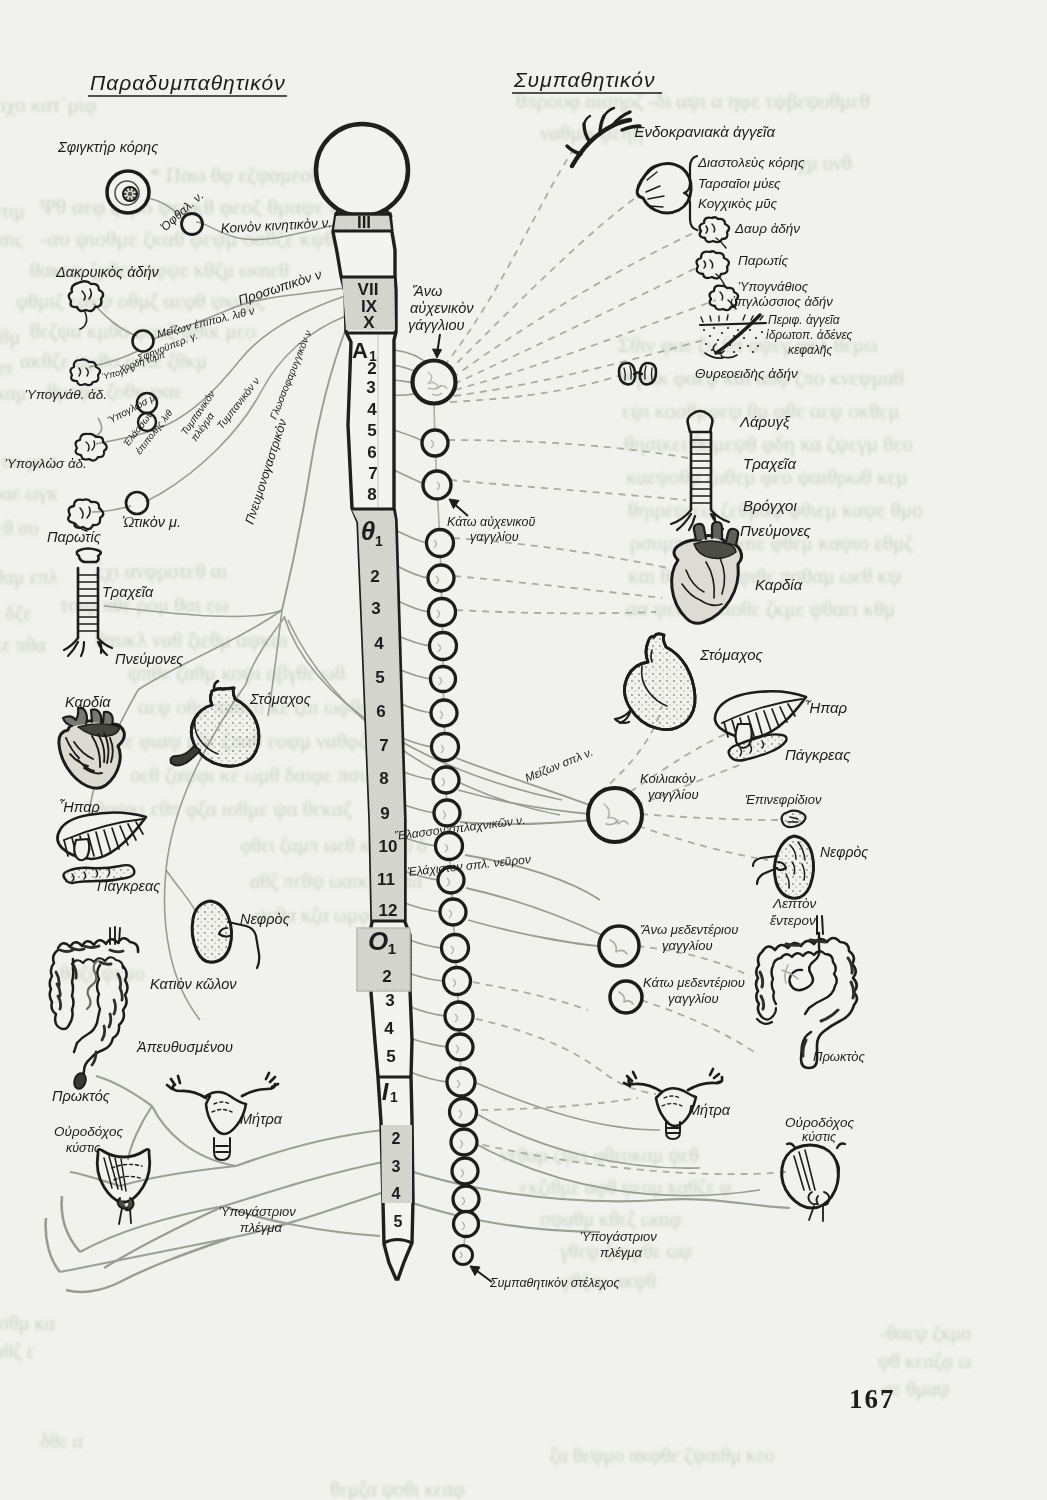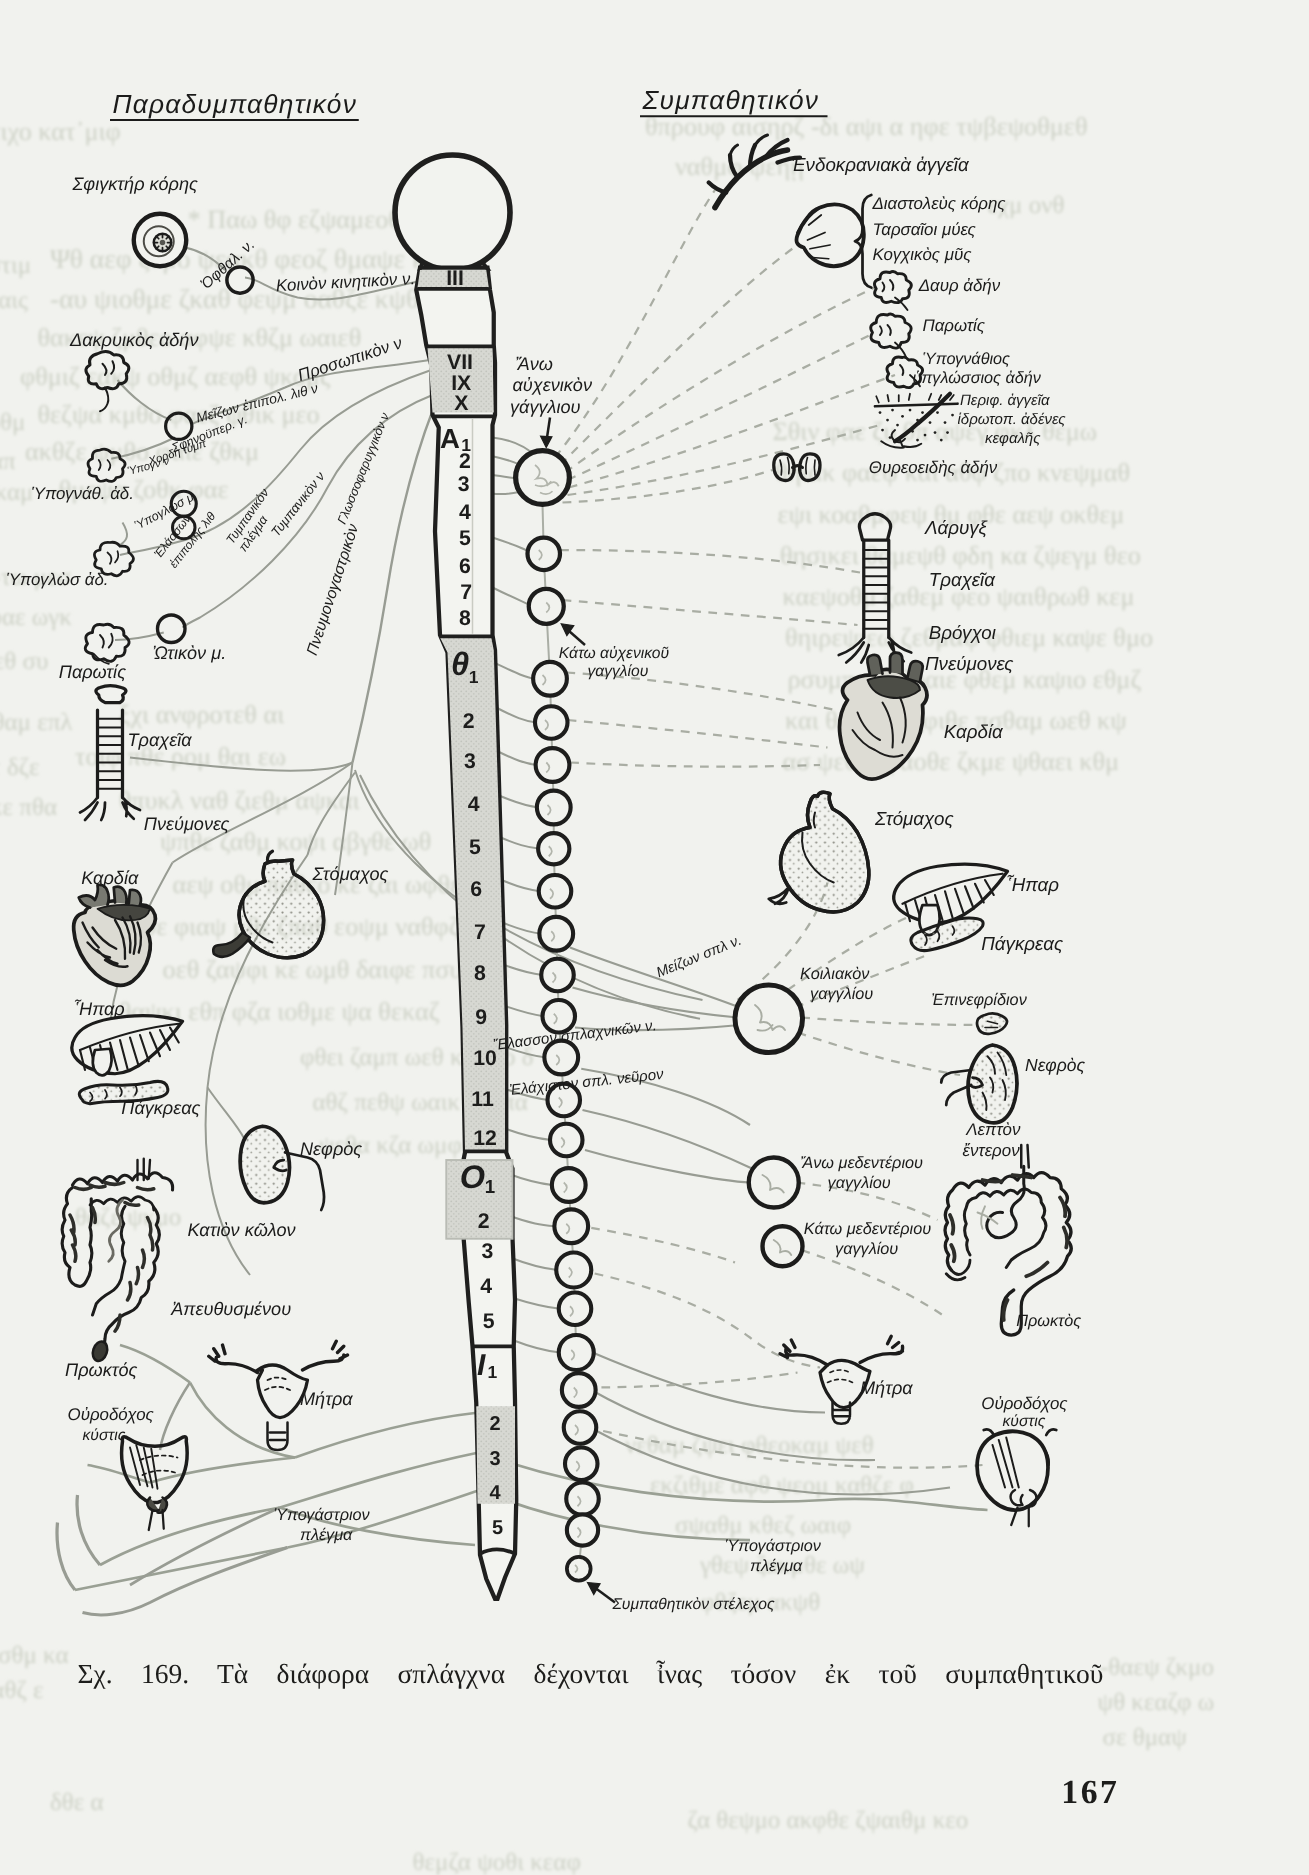--- a/index.html
+++ b/index.html
@@ -573,15 +573,14 @@
 <text x="648" y="799" font-size="13">γαγγλίου</text>
 <text x="640" y="934" font-size="13">Ἄνω μεδεντέριου</text>
 <text x="662" y="950" font-size="13">γαγγλίου</text>
 <text x="643" y="987" font-size="13">Κάτω μεδεντέριου</text>
 <text x="668" y="1003" font-size="13">γαγγλίου</text>
 <text x="527" y="782" font-size="11.5" transform="rotate(-22 527 782)">Μείζων σπλ ν.</text>
 <text x="395" y="840" font-size="12" transform="rotate(-7 395 840)">Ἔλασσον σπλαχνικῶν ν.</text>
 <text x="408" y="876" font-size="12" transform="rotate(-6 408 876)">Ἐλάχιστον σπλ. νεῦρον</text>
 </g>
 </svg>
-<div class="cap" style="left:62px;top:1326px;width:830px;font-size:22px;word-spacing:17.2px;">Σχ. 169. Τὰ διάφορα σπλάγχνα δέχονται ἶνας τόσον ἐκ τοῦ συμπαθητικοῦ</div>
-<div class="cap" style="left:849px;top:1418px;font-size:27px;font-weight:bold;letter-spacing:2px;">167</div>
+<div class="cap" style="left:849px;top:1384px;font-size:27px;font-weight:bold;letter-spacing:2px;">167</div>
 </div>
 
 </body></html>

